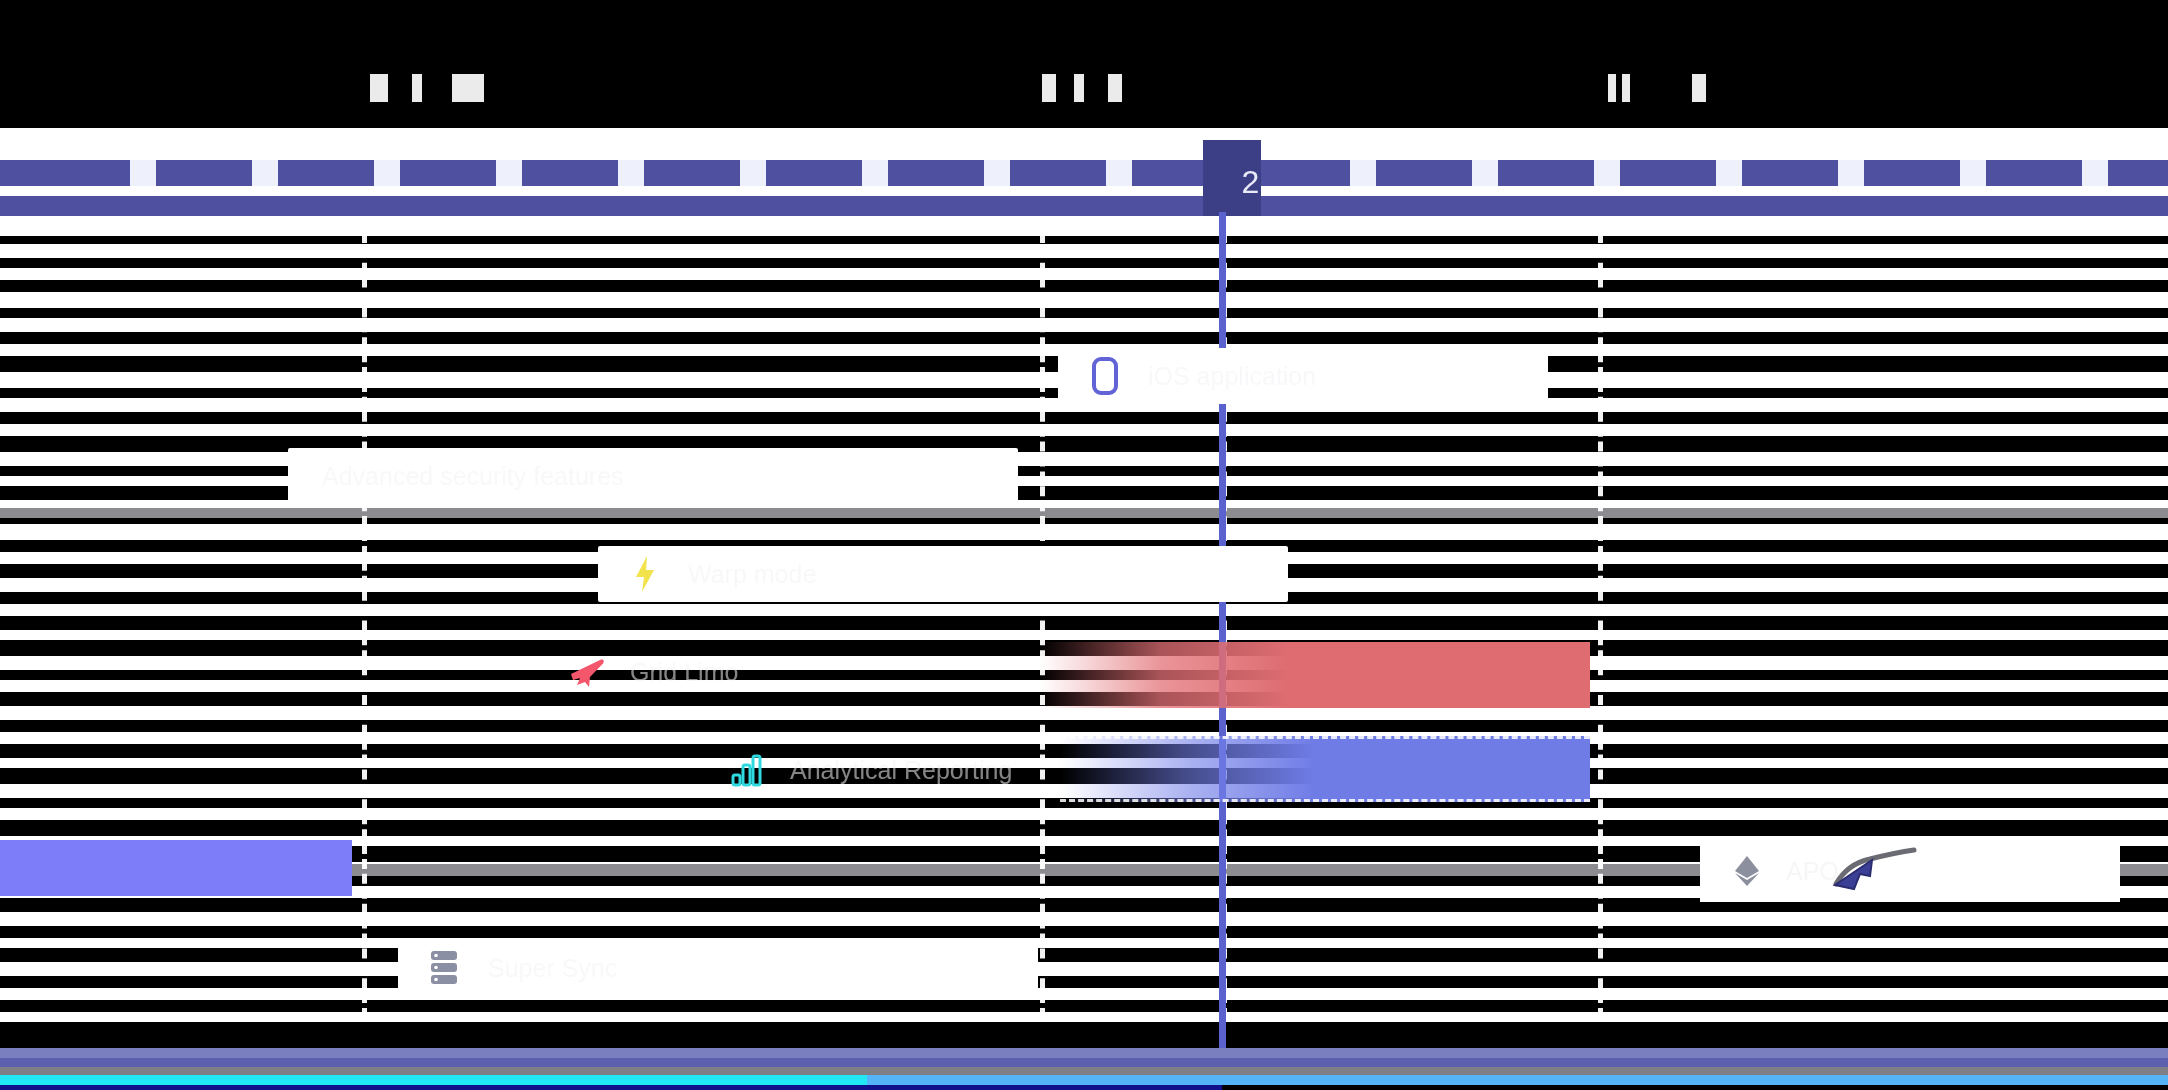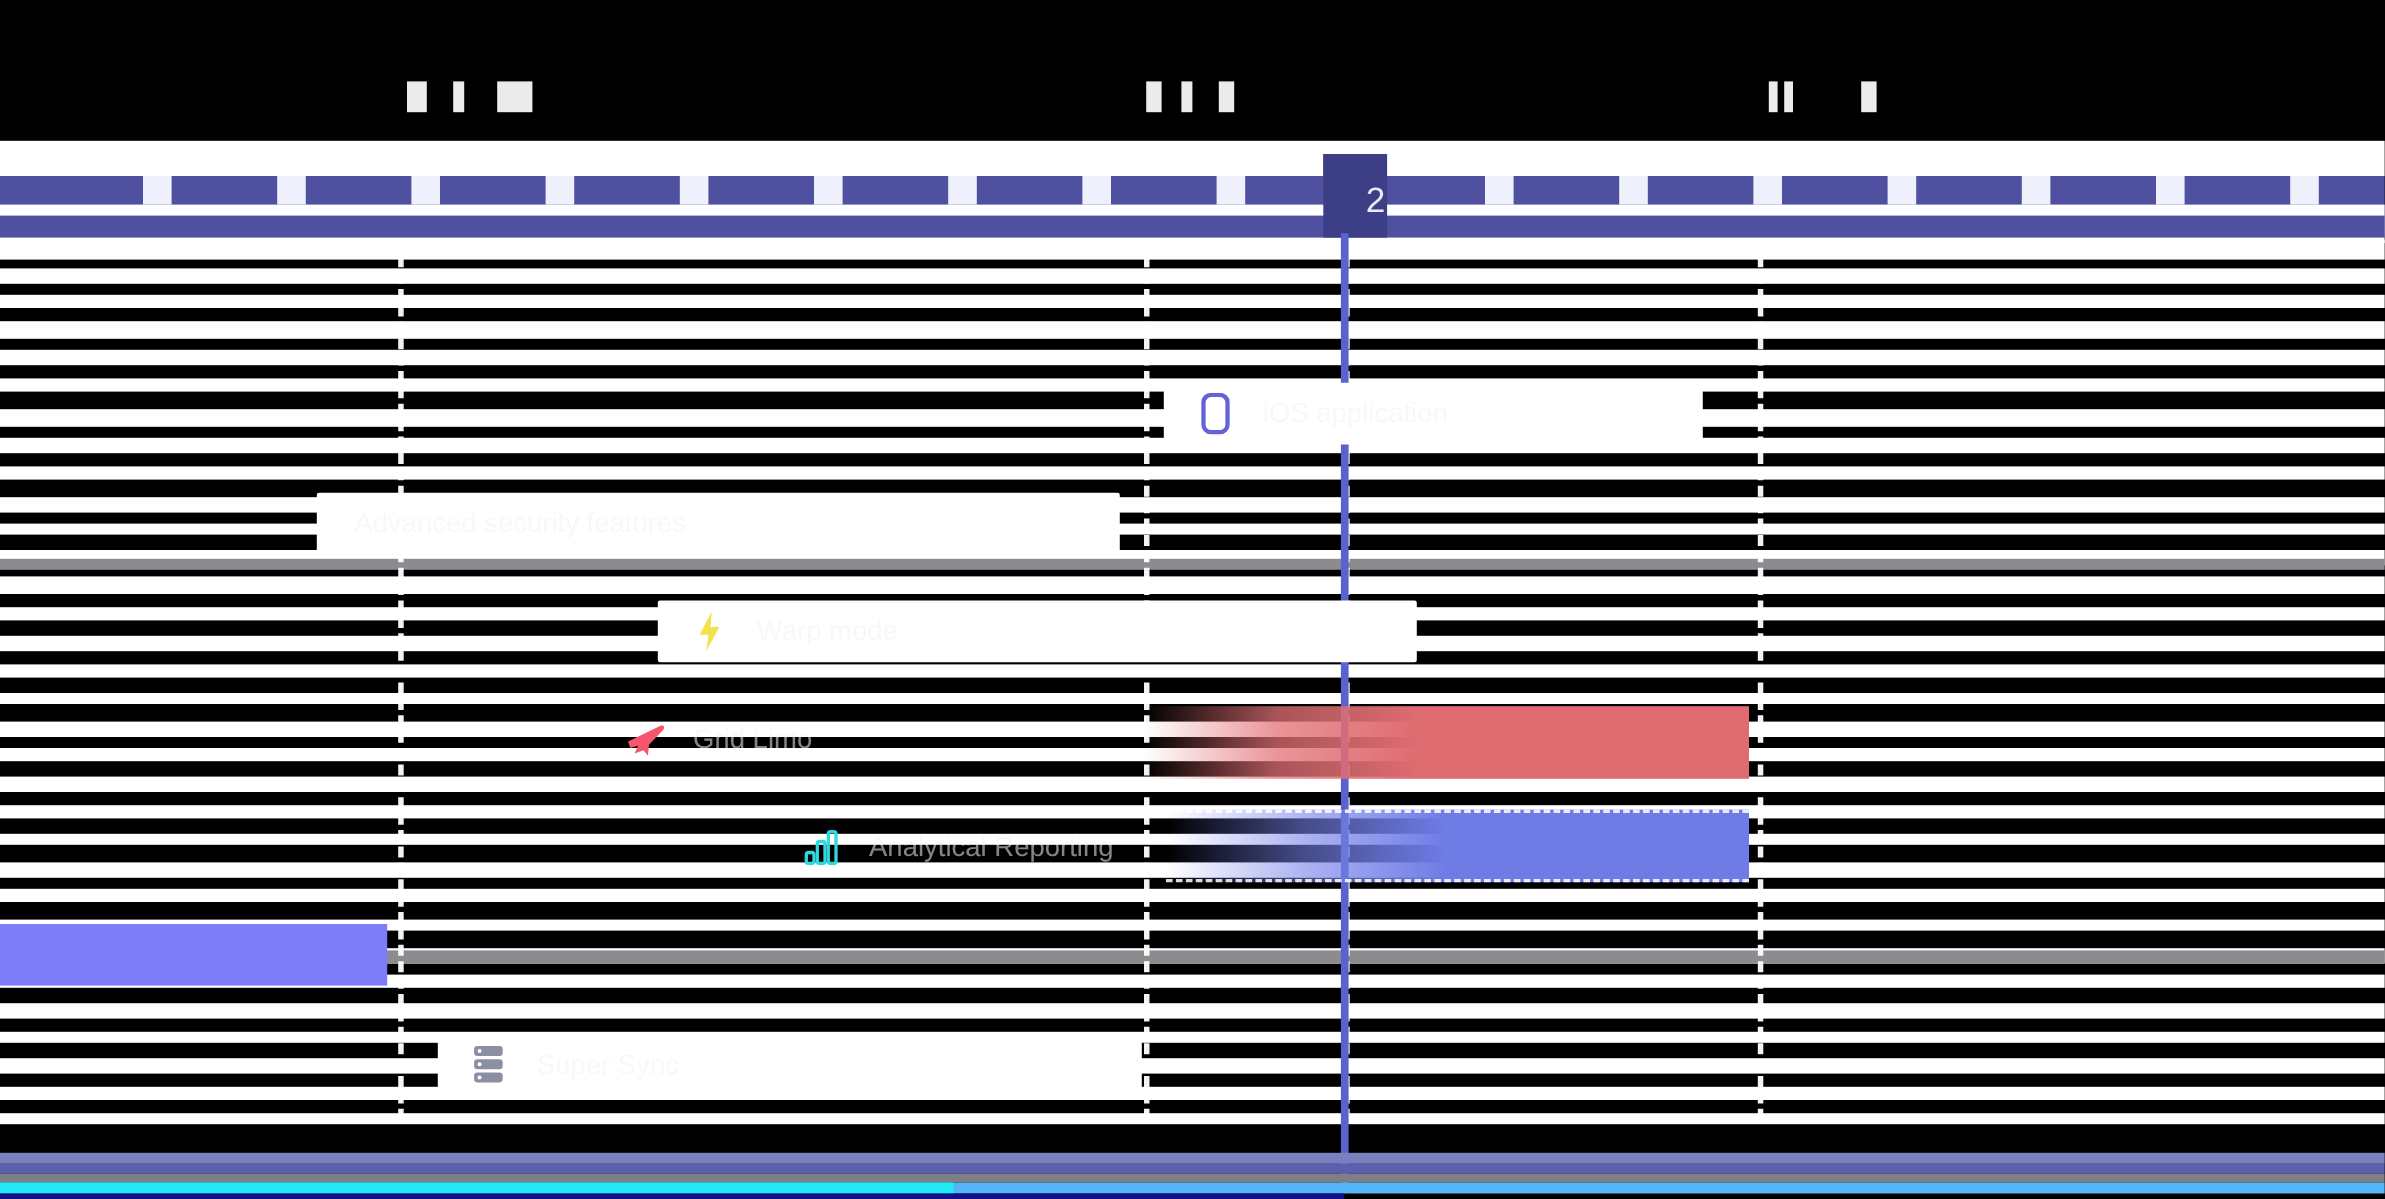--- a/index.html
+++ b/index.html
@@ -266,20 +266,36 @@
         <rect x="3" y="14" width="26" height="9" rx="3" fill="#8b8fa3"></rect>
         <rect x="3" y="26" width="26" height="9" rx="3" fill="#8b8fa3"></rect>
         <circle cx="8" cy="6.5" r="1.8" fill="#ffffff"></circle>
         <circle cx="8" cy="18.5" r="1.8" fill="#ffffff"></circle>
         <circle cx="8" cy="30.5" r="1.8" fill="#ffffff"></circle>
       </svg>
     </span>
     <span class="task-label">Super Sync</span>
   </div>
 
+  <div class="apo-pill" style="left:1700px;top:840px;width:420px">
+    <span class="task-icon">
+      <svg width="30" height="34" viewBox="0 0 30 34">
+        <path d="M15 2 L27 17 L15 24 L3 17 Z" fill="#8b8f9e"></path>
+        <path d="M15 26 L27 19 L15 32 L3 19 Z" fill="#8b8f9e"></path>
+      </svg>
+    </span>
+    <span class="apo-label">APO</span>
+    <span class="cursor-arrow" style="left:130px;top:4px">
+      <svg width="90" height="54" viewBox="0 0 90 54">
+        <path d="M6 40 C14 26 26 18 40 15 C56 11 70 8 84 6" fill="none" stroke="#6b6b74" stroke-width="5" stroke-linecap="round"></path>
+        <path d="M5 41 L42 16 L40 32 L30 30 L24 45 Z" fill="#3b3f96"></path>
+        <path d="M5 41 L42 16 L40 32 L30 30 L24 45 Z" fill="none" stroke="#2a2d70" stroke-width="2"></path>
+      </svg>
+    </span>
+  </div>
 
   <div class="bottom-zone">
     <div class="bb" style="top:8px;height:10px;background:#7a7fc0"></div>
     <div class="bb" style="top:18px;height:9px;background:#5b5fae"></div>
     <div class="bb" style="top:27px;height:8px;background:#7e7e86"></div>
     <div class="bb" style="top:35px;height:10px;background:#55b4f7"></div>
     <div id="progress-fill" style="position: absolute; left: 0px; top: 35px; height: 10px; background: rgb(34, 232, 245); width: 867.2px;"></div>
     <div class="bb" style="top:45px;height:5px;background:#10108c;width:1222px"></div>
   </div>
 

